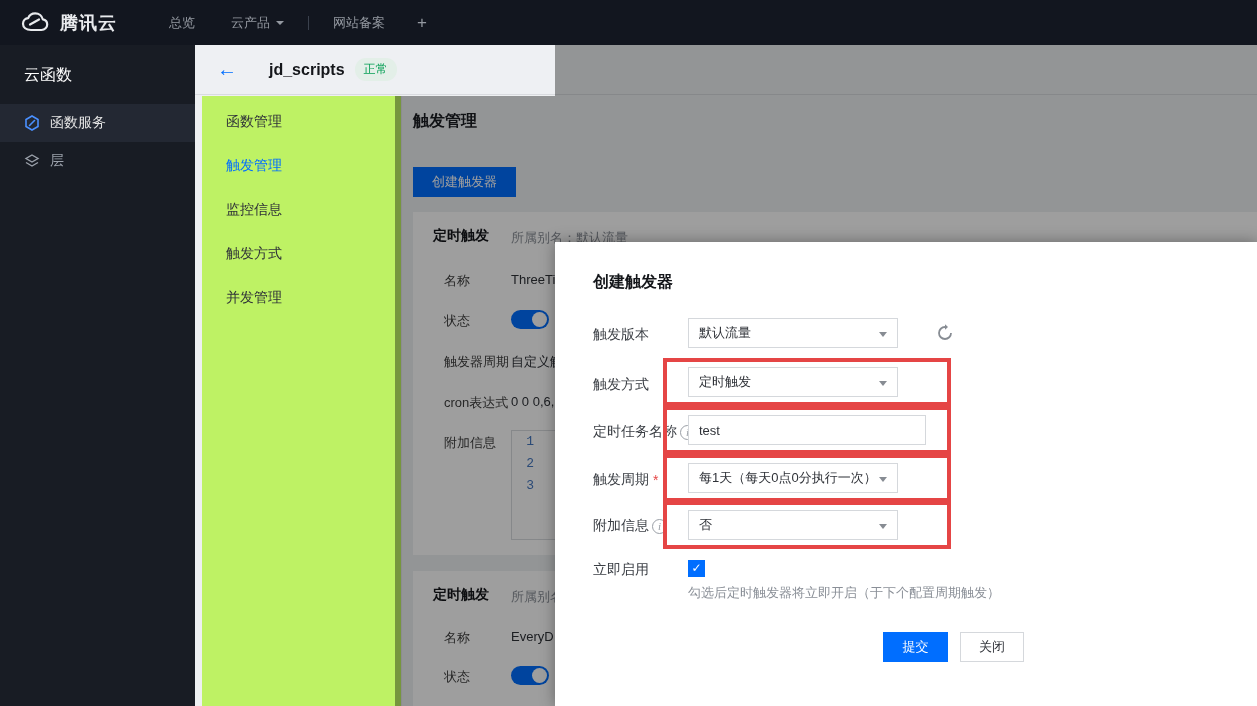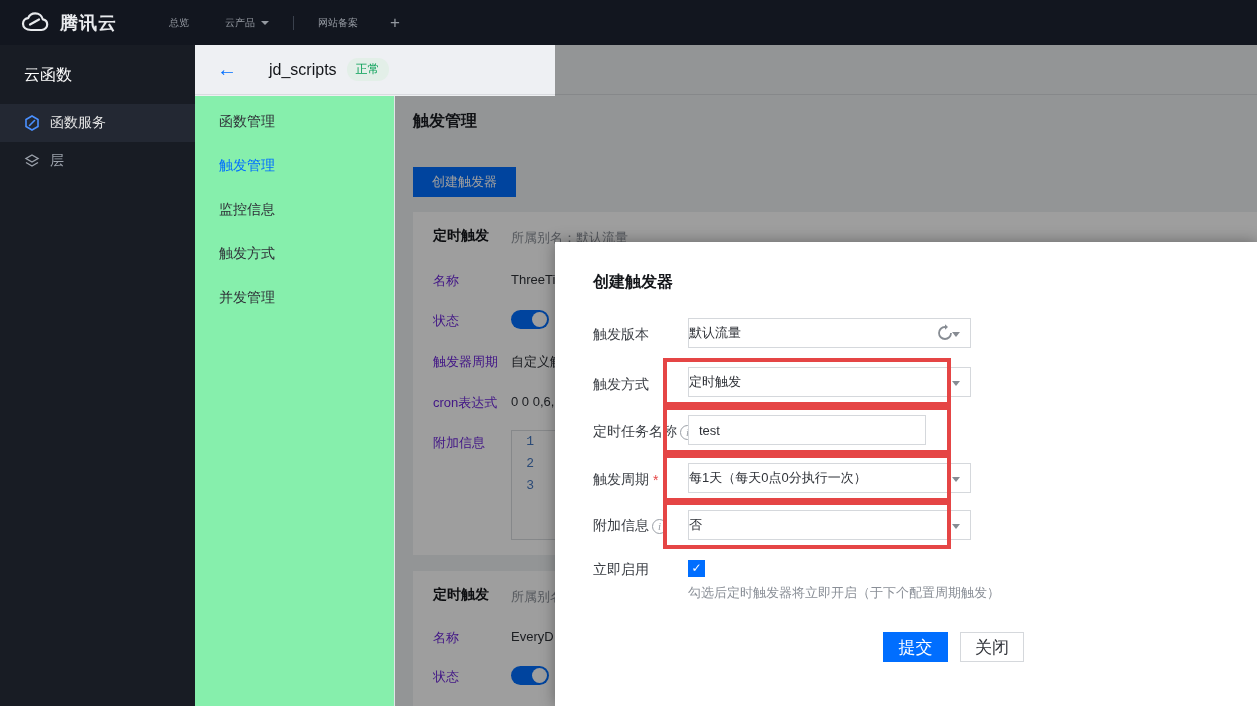--- a/index.html
+++ b/index.html
@@ -6,77 +6,77 @@
   html,body { width:1257px; height:706px; }
   body { font-family:"Liberation Sans","DejaVu Sans",sans-serif; }
   #screen { position:relative; width:1257px; height:706px; overflow:hidden; background:#eef0f2; }
 
   
   .topnav { position:absolute; left:0; top:0; width:1257px; height:45px; background:#12161f; display:flex; align-items:center; z-index:40; }
   .brand { display:flex; align-items:center; margin-left:18px; }
   .brand-logo { width:34px; height:24px; }
   .brand-name { color:#e8eaed; font-size:18px; font-weight:bold; margin-left:8px; letter-spacing:1px; }
   .topnav-items { display:flex; align-items:center; margin-left:34px; }
-  .topnav-item { color:#9499a1; font-size:10px; margin:0 18px; cursor:pointer; display:flex; align-items:center; }
+  .topnav-item { color:#9499a1; font-size:13px; margin:0 18px; cursor:pointer; display:flex; align-items:center; }
   .topnav-caret { width:0; height:0; border-left:4px solid transparent; border-right:4px solid transparent; border-top:4px solid #9499a1; margin-left:6px; }
   .topnav-divider { width:1px; height:14px; background:#3a414d; margin:0 6px; }
   .topnav-plus { color:#9499a1; font-size:17px; margin-left:14px; }
 
   
   .sidebar { position:absolute; left:0; top:45px; width:195px; height:661px; background:#181c24; z-index:30; }
   .sidebar-title { color:#ffffff; font-size:16px; padding:20px 0 18px 24px; }
   .side-item { height:38px; display:flex; align-items:center; padding-left:24px; color:#9ba1ab; font-size:14px; cursor:pointer; }
   .side-item.active { background:#232833; color:#e5e5e5; }
   .side-icon { width:16px; height:16px; margin-right:10px; flex:0 0 16px; }
 
   
   .page-header { position:absolute; left:195px; top:45px; width:1062px; height:50px; background:#eef0f3; border-bottom:1px solid #d9dbdf; display:flex; align-items:center; z-index:10; }
   .back-arrow { color:#006eff; font-size:20px; font-weight:bold; margin-left:22px; cursor:pointer; }
-  .fn-title { color:#14161a; font-size:16px; font-weight:normal; margin-left:32px; }
+  .fn-title { color:#14161a; font-size:16px; font-weight:bold; margin-left:32px; }
   .status-badge { margin-left:10px; background:#e3efe8; color:#09a057; font-size:12px; padding:3px 9px; border-radius:11px; }
 
   
-  .fn-menu { position:absolute; left:195px; top:96px; width:200px; height:610px; background:#86efac; border-right:1px solid #e2e4e8; z-index:10; }
+  .fn-menu { position:absolute; left:202px; top:96px; width:200px; height:610px; background:#bef264; border-right:1px solid #e2e4e8; z-index:10; }
   .fn-menu-item { height:38px; line-height:38px; padding-left:24px; font-size:14px; color:#2f3238; cursor:pointer; margin-top:6px; }
   .fn-menu-item.active { color:#006eff; }
 
   
   .content { position:absolute; left:395px; top:96px; width:862px; height:610px; background:#eef0f2; z-index:1; }
   .content-title { position:absolute; left:18px; top:15px; font-size:16px; font-weight:bold; color:#1a1d22; }
   .create-btn { position:absolute; left:18px; top:71px; width:103px; height:30px; background:#006eff; color:#ffffff; font-size:13px; border:none; cursor:pointer; }
   .panel { position:absolute; left:18px; width:844px; background:#ffffff; }
   .panel-1 { top:116px; height:343px; }
   .panel-2 { top:475px; height:231px; }
   .panel-type { position:absolute; left:20px; top:15px; font-size:14px; font-weight:bold; color:#14161a; }
   .panel-alias { position:absolute; left:98px; top:17px; font-size:13px; color:#8a8f97; }
-  .p-label { position:absolute; left:20px; font-size:13px; color:#6d28d9; }
+  .p-label { position:absolute; left:31px; font-size:13px; color:#404040; }
   .p-value { position:absolute; left:98px; font-size:13px; color:#2f3238; white-space:nowrap; }
   .toggle { position:absolute; left:98px; width:38px; height:19px; background:#006eff; border-radius:10px; cursor:pointer; }
   .toggle .knob { position:absolute; right:2px; top:2px; width:15px; height:15px; background:#ffffff; border-radius:50%; }
   .code-box { position:absolute; left:98px; top:218px; width:170px; height:110px; border:1px solid #d9dbdf; background:#fdfdfd; }
   .code-line { text-align:right; width:22px; font-size:13px; color:#4678c0; line-height:22px; font-family:"Liberation Mono","DejaVu Sans Mono",monospace; }
 
   
   .overlay-content { position:absolute; left:395px; top:96px; width:862px; height:610px; background:rgba(0,0,0,0.38); z-index:15; }
   .overlay-header { position:absolute; left:555px; top:45px; width:702px; height:51px; background:rgba(0,0,0,0.38); z-index:15; }
 
   
   .modal { position:absolute; left:555px; top:242px; width:702px; height:464px; background:#ffffff; box-shadow:0 0 14px rgba(0,0,0,0.35); z-index:20; }
   .modal-title { position:absolute; left:38px; top:30px; font-size:16px; font-weight:bold; color:#14161a; }
   .m-label { position:absolute; left:38px; font-size:14px; color:#3a3e44; display:flex; align-items:center; }
   .req { color:#e54545; margin-left:4px; font-size:14px; }
   .info-icon { display:inline-block; width:15px; height:15px; border:1px solid #9a9fa6; border-radius:50%; color:#9a9fa6; font-size:11px; line-height:13px; text-align:center; margin-left:3px; font-family:"Liberation Serif","DejaVu Serif",serif; font-style:italic; }
-  .m-control { position:absolute; left:133px; width:283px; height:30px; border:1px solid #d5d8dc; background:#ffffff; font-size:13px; color:#2f3238; display:flex; align-items:center; padding-left:0; cursor:pointer; }
+  .m-control { position:absolute; left:133px; width:210px; height:30px; border:1px solid #d5d8dc; background:#ffffff; font-size:13px; color:#2f3238; display:flex; align-items:center; padding-left:10px; cursor:pointer; }
   .m-input { position:absolute; left:133px; width:238px; height:30px; border:1px solid #d5d8dc; background:#ffffff; font-size:13px; color:#2f3238; padding-left:10px; font-family:Liberation Sans, sans-serif; }
   .sel-caret { position:absolute; right:10px; top:13px; width:0; height:0; border-left:4px solid transparent; border-right:4px solid transparent; border-top:5px solid #878c93; }
   .hl-box { position:absolute; left:108px; width:288px; height:48px; border:4px solid #e54545; z-index:5; pointer-events:none; }
   .refresh-icon { position:absolute; left:380px; width:20px; height:20px; cursor:pointer; }
   .checkbox { position:absolute; left:133px; top:318px; width:17px; height:17px; background:#006eff; color:#fff; font-size:12px; line-height:17px; text-align:center; cursor:pointer; }
   .helper { position:absolute; left:133px; top:342px; font-size:13px; color:#8a8f97; }
-  .m-btn { position:absolute; height:30px; font-size:17px; cursor:pointer; border:none; }
+  .m-btn { position:absolute; height:30px; font-size:13px; cursor:pointer; border:none; }
   .btn-submit { left:328px; top:390px; width:65px; background:#006eff; color:#ffffff; }
   .btn-close { left:405px; top:390px; width:64px; background:#ffffff; color:#2f3238; border:1px solid #d5d8dc; }
 </style>
 </head>
 <body>
 
 <div id="screen">
 
   <header class="topnav">
     <div class="brand">

